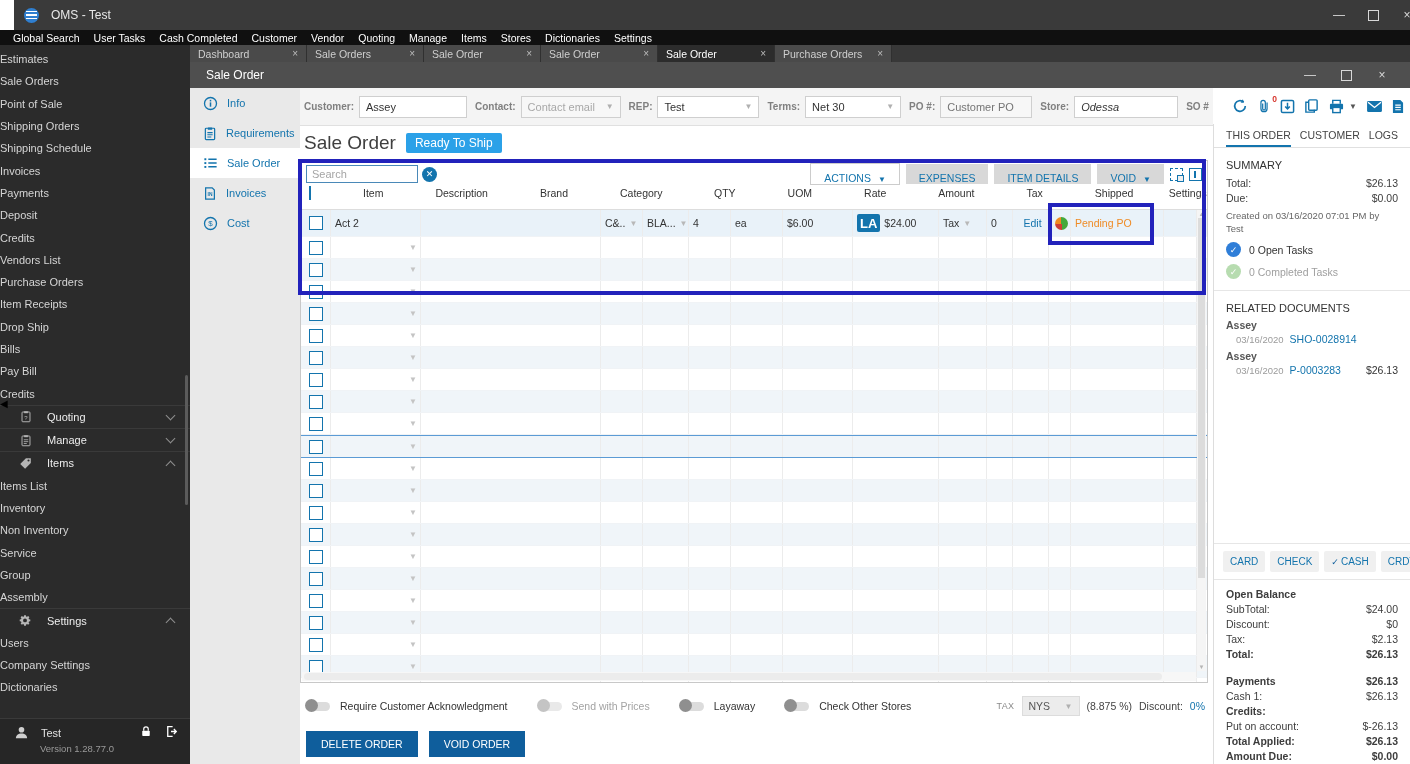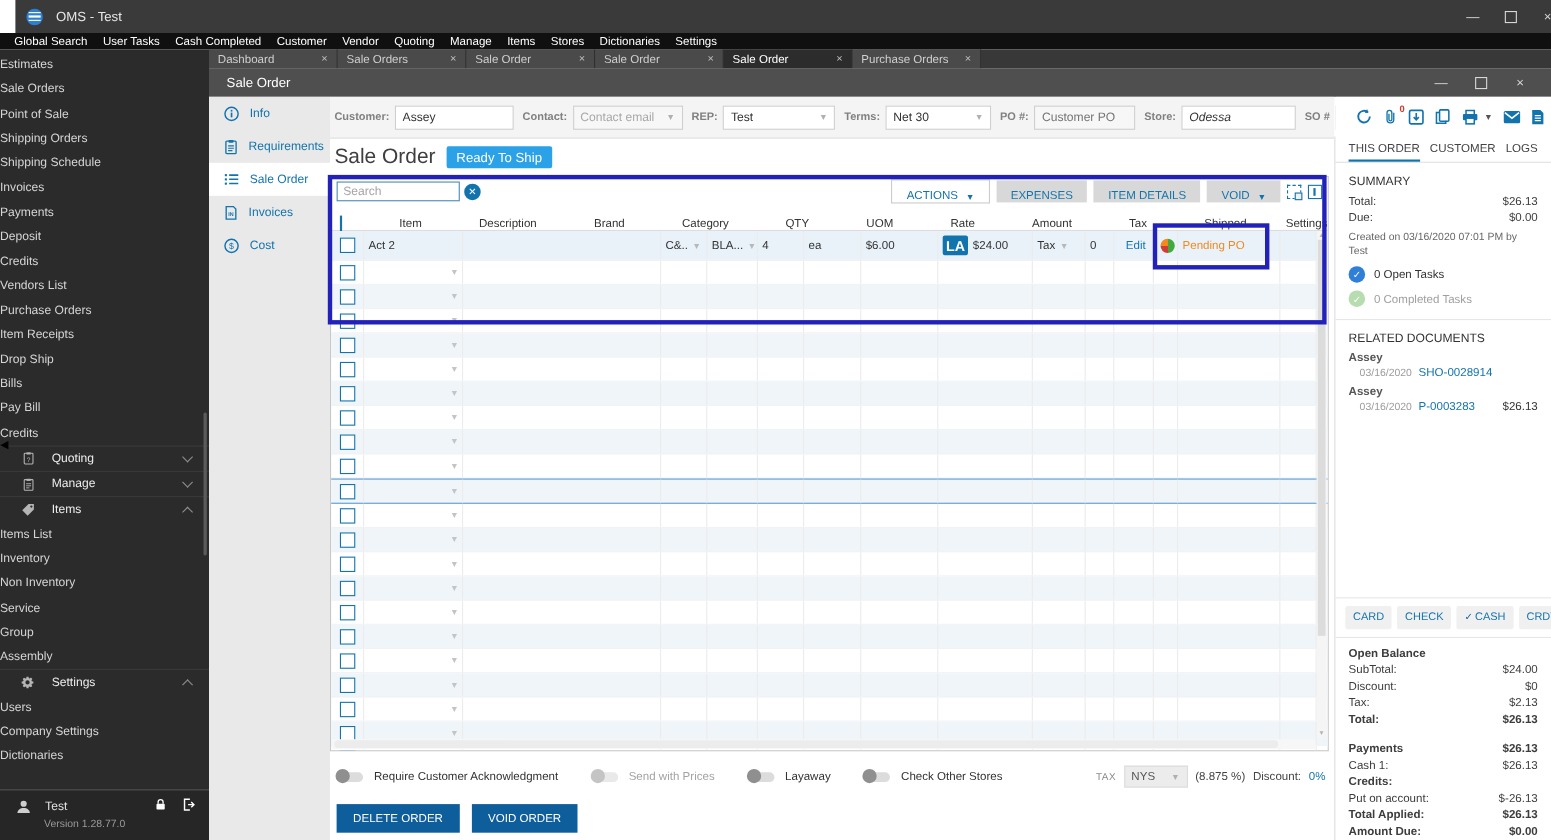--- a/index.html
+++ b/index.html
@@ -78,21 +78,21 @@
   .tb-caret{font-size:8px;color:#1374ad;}
   .mini-ico{width:13px;height:13px;box-sizing:border-box;display:inline-block;}
   #layout-ico{border:1.5px dashed #1374ad;position:relative;}
   #layout-ico i{position:absolute;right:-2px;bottom:-2px;width:5px;height:5px;background:#f0f0f0;border:1.5px solid #1374ad;}
   #cols-ico{border:1.6px solid #1374ad;position:relative;}
   #cols-ico i{position:absolute;top:2px;bottom:2px;left:4px;width:1.5px;background:#1374ad;}
   
   .c0{width:30px;}.c1{width:90px;}.c2{width:180px;}.c3{width:42px;}.c4{width:46px;}.c5{width:42px;}
   .c6{width:52px;}.c7{width:70px;}.c8{width:86px;}.c9{width:48px;}.c10{width:26px;}.c11{width:36px;}
   .c12{width:22px;}.c13{width:93px;}.c14{width:33px;}
-  #grid-head{display:flex;height:22px;align-items:flex-end;font-size:10.5px;color:#333;border-bottom:1px solid #dddddd;gap:48px;}
+  #grid-head{display:flex;height:22px;align-items:flex-start;font-size:10.5px;color:#333;border-bottom:1px solid #dddddd;gap:48px;}
   #grid-head>div{box-sizing:border-box;padding-left:4px;white-space:nowrap;overflow:visible;}
   .grid-row{display:flex;height:21px;align-items:center;font-size:10.5px;color:#333;border-bottom:1px solid #f0f3f6;}
   .grid-row>div{box-sizing:border-box;height:100%;display:flex;align-items:center;padding-left:4px;border-right:1px solid #ececec;overflow:hidden;white-space:nowrap;}
   .grid-row.alt{background:#f0f5f9;}
   .grid-row.ins{border-top:1.5px solid #5b9bd5;border-bottom:1.5px solid #5b9bd5;}
   #row1{height:26px;background:#e9f2f9;}
   .cb{width:12px;height:12px;border:1.6px solid #1374ad;background:#fff;margin-left:4px;}
   .row-arrow{margin-left:auto;margin-right:3px;color:#c4c4c4;font-size:8px;}
   .cell-caret{margin-left:4px;color:#b8b8b8;font-size:8px;}
   .la-badge{background:#1374ad;color:#fff;font-size:13px;font-weight:bold;border-radius:2px;padding:1.5px 3px;margin-right:4px;}

